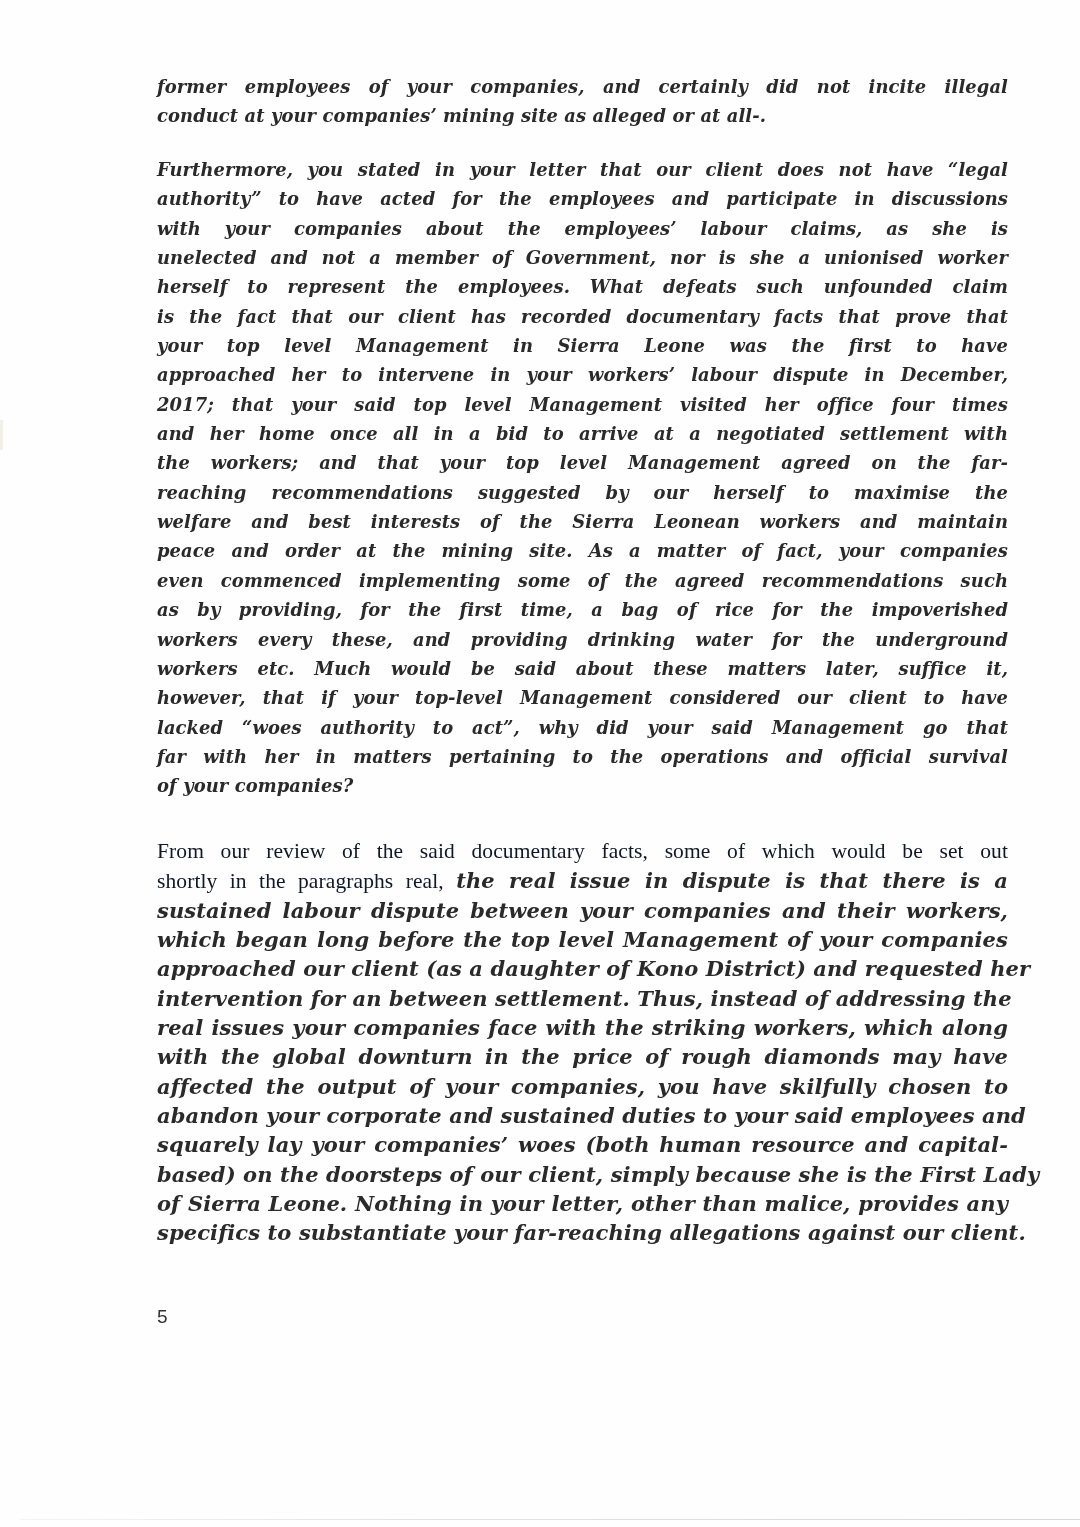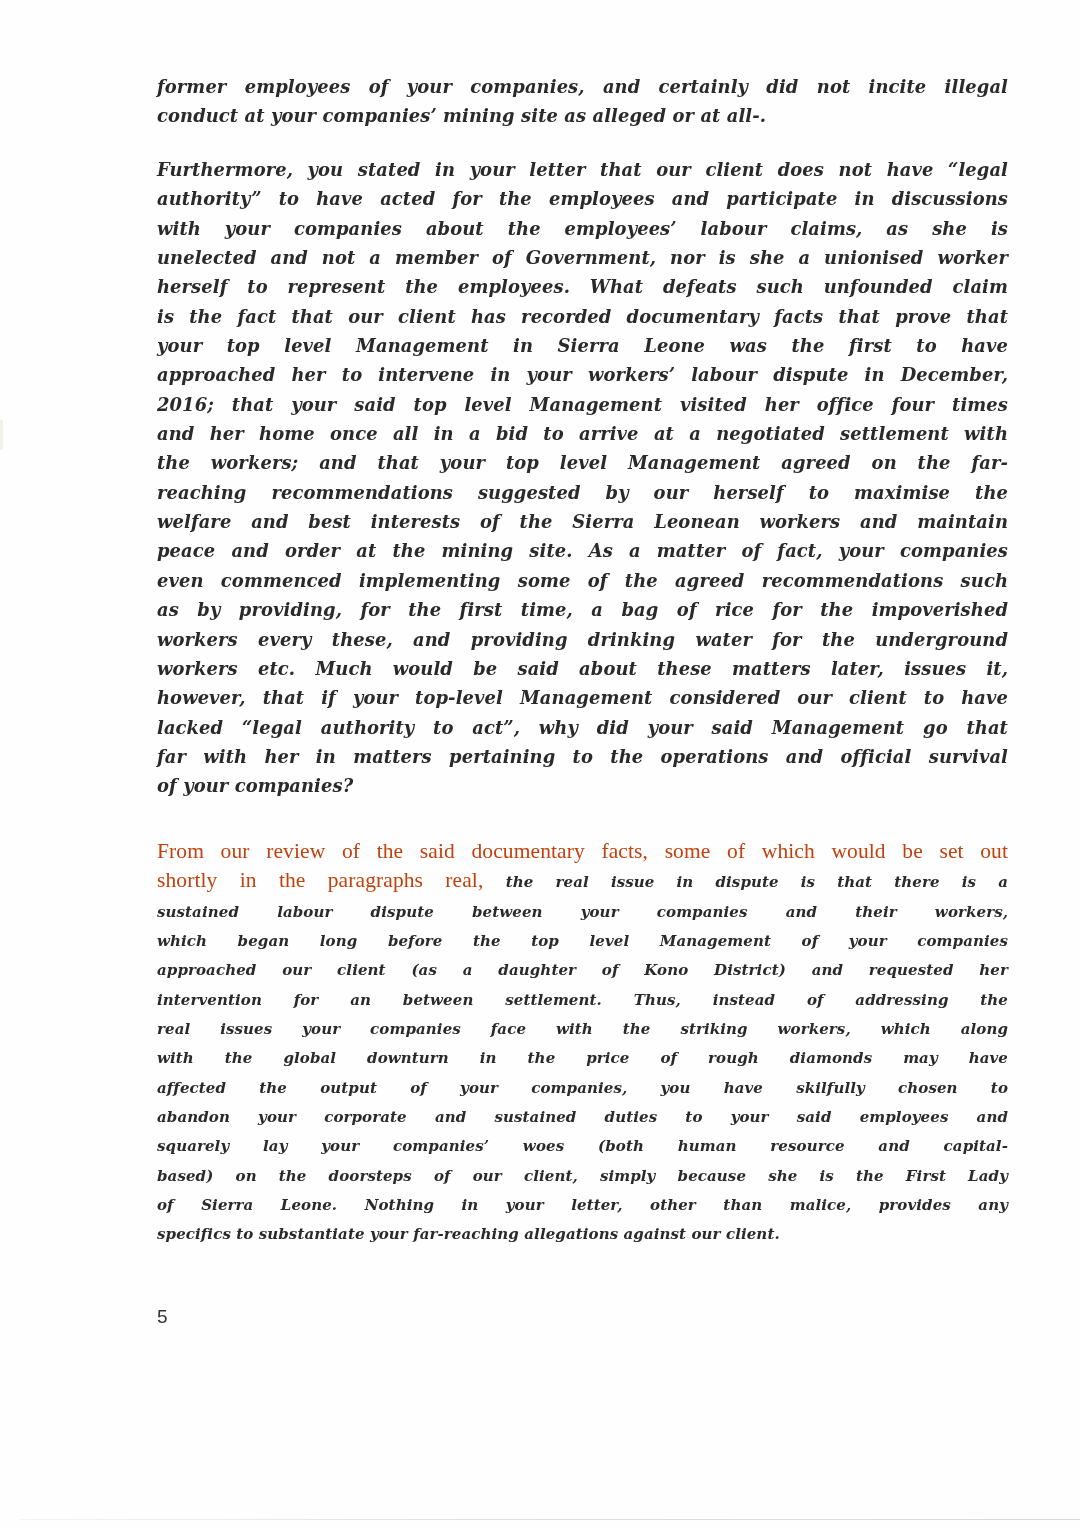--- a/index.html
+++ b/index.html
@@ -49,27 +49,27 @@
       font-family: "DejaVu Serif", serif;
       font-weight: bold;
       font-style: italic;
       font-size: 17.9px;
       color: #2a2a2a;
     }
     .mixed .seg-bi {
       font-family: "DejaVu Serif", serif;
       font-weight: bold;
       font-style: italic;
-      font-size: 15px;
+      font-size: 21px;
       color: #2a2a2a;
     }
     .mixed .seg-reg {
       font-family: "Liberation Serif", serif;
       font-size: 21.5px;
-      color: #c2410c;
+      color: #0f172a;
     }
     .page-number {
       position: absolute;
       left: 157px;
       top: 1306px;
       font-family: "Liberation Sans", sans-serif;
       font-size: 19px;
       color: #333333;
     }
     .scan-edge {
@@ -104,32 +104,32 @@
 
     <div class="para" style="top:83px;">
       <span class="line bi">Furthermore, you stated in your letter that our client does not have “legal</span>
       <span class="line bi">authority” to have acted for the employees and participate in discussions</span>
       <span class="line bi">with your companies about the employees’ labour claims, as she is</span>
       <span class="line bi">unelected and not a member of Government, nor is she a unionised worker</span>
       <span class="line bi">herself to represent the employees.  What defeats such unfounded claim</span>
       <span class="line bi">is the fact that our client has recorded documentary facts that prove that</span>
       <span class="line bi">your top level Management in Sierra Leone was the first to have</span>
       <span class="line bi">approached her to intervene in your workers’ labour dispute in December,</span>
-      <span class="line bi">2016; that your said top level Management visited her office four times</span>
+      <span class="line bi">2017; that your said top level Management visited her office four times</span>
       <span class="line bi">and her home once all in a bid to arrive at a negotiated settlement with</span>
       <span class="line bi">the workers; and that your top level Management agreed on the far-</span>
       <span class="line bi">reaching recommendations suggested by our herself to maximise the</span>
       <span class="line bi">welfare and best interests of the Sierra Leonean workers and maintain</span>
       <span class="line bi">peace and order at the mining site. As a matter of fact, your companies</span>
       <span class="line bi">even commenced implementing some of the agreed recommendations such</span>
       <span class="line bi">as by providing, for the first time, a bag of rice for the impoverished</span>
       <span class="line bi">workers every these, and providing drinking water for the underground</span>
-      <span class="line bi">workers etc. Much would be said about these matters later, issues it,</span>
+      <span class="line bi">workers etc. Much would be said about these matters later, suffice it,</span>
       <span class="line bi">however, that if your top-level Management considered our client to have</span>
-      <span class="line bi">lacked “legal authority to act”, why did your said Management go that</span>
+      <span class="line bi">lacked “woes authority to act”, why did your said Management go that</span>
       <span class="line bi">far with her in matters pertaining to the operations and official survival</span>
       <span class="line bi last">of your companies?</span>
     </div>
 
     <div class="para" style="top:765px;" id="para3">
         <span class="line mixed"><span class="seg-reg" style="white-space: pre;">From our review of the said documentary facts, some of which would be set out</span></span>
         <span class="line mixed"><span class="seg-reg" style="white-space: pre;">shortly in the paragraphs real, </span><span class="seg-bi">the real issue in dispute is that there is a</span></span>
         <span class="line mixed"><span class="seg-bi">sustained labour dispute between your companies and their workers,</span></span>
         <span class="line mixed"><span class="seg-bi">which began long before the top level Management of your companies</span></span>
         <span class="line mixed"><span class="seg-bi">approached our client (as a daughter of Kono District) and requested her</span></span>

